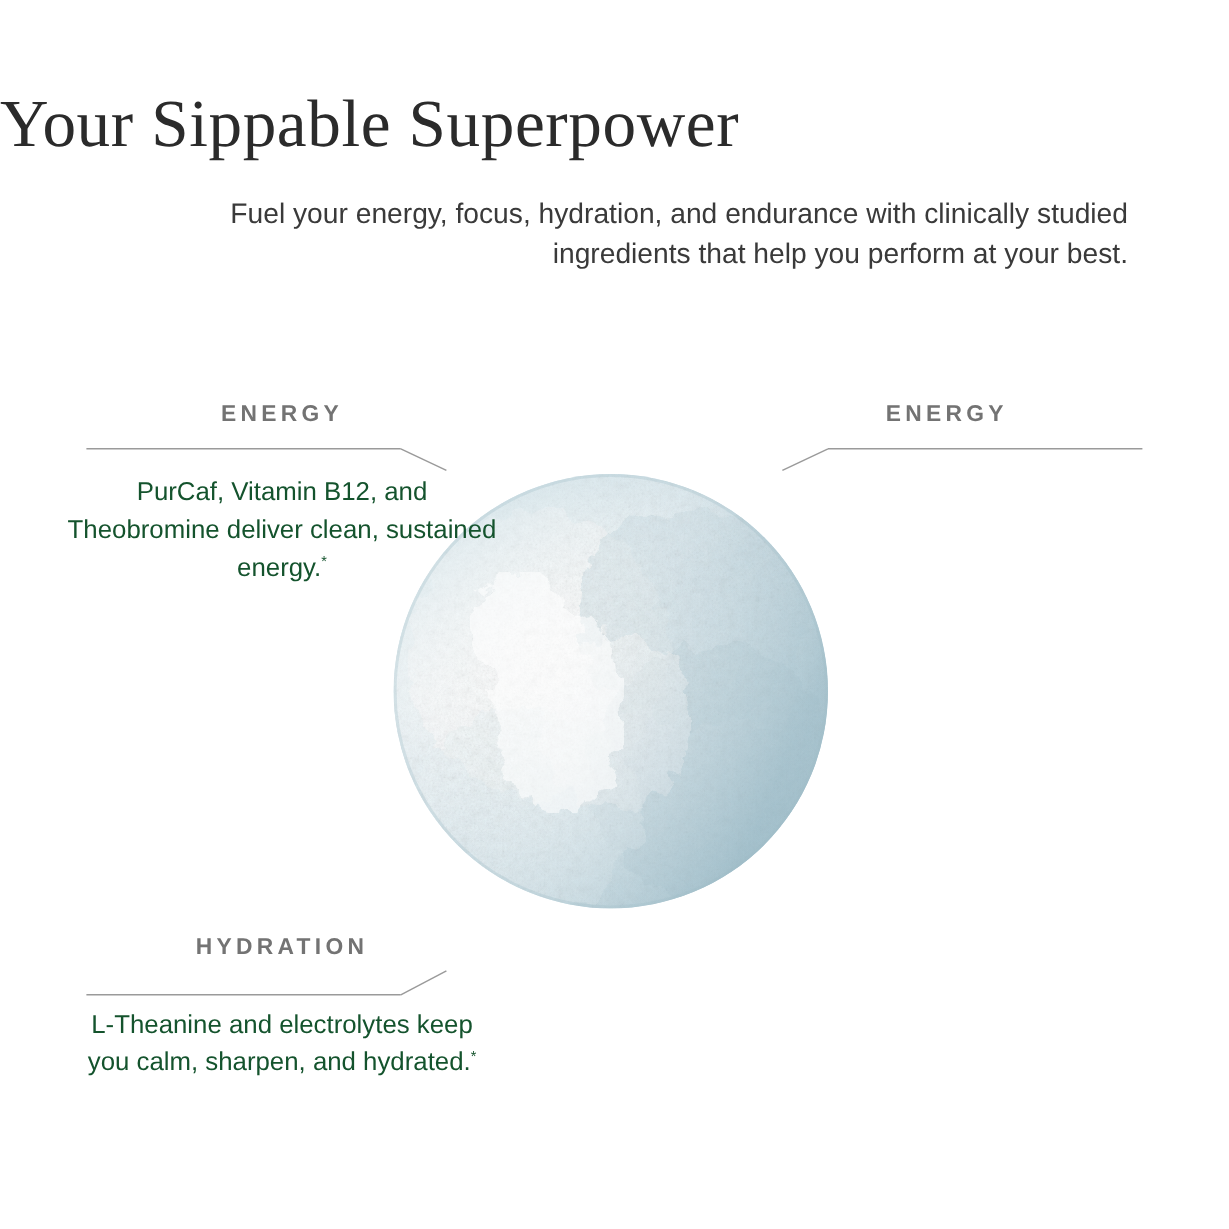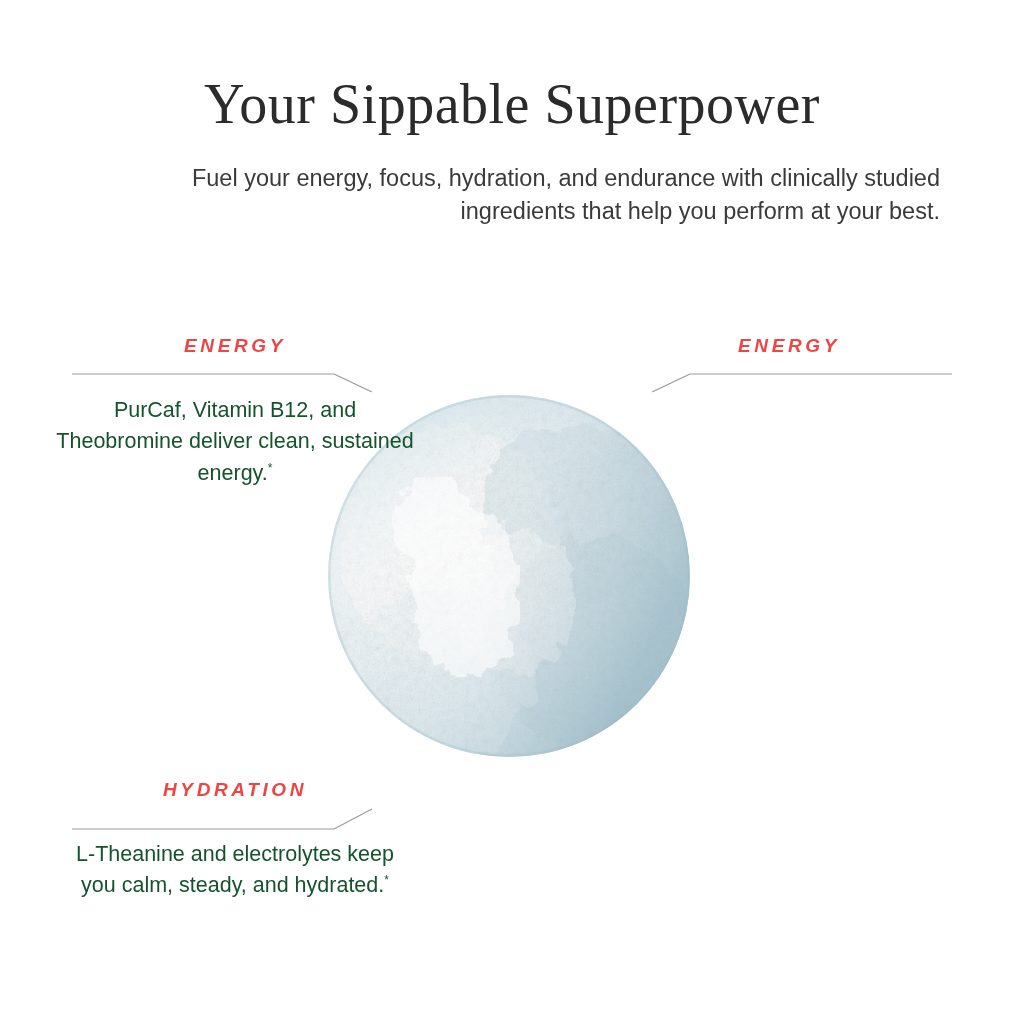--- a/index.html
+++ b/index.html
@@ -15,21 +15,20 @@
     overflow: hidden;
     font-family: "Liberation Sans", sans-serif;
   }
 
   
   .page-title {
     position: absolute;
     top: 72px;
     left: 0;
     width: 1024px;
-    text-align: center;
     font-family: "Liberation Serif", serif;
     font-size: 56px;
     font-weight: 400;
     letter-spacing: 0.5px;
     color: #2b2b2b;
     line-height: 1.15;
   }
   .page-subtitle {
     position: absolute;
     top: 162px;
@@ -64,23 +63,22 @@
   .quad-tl { left: 40px;  top: 336px; }
   .quad-tr { left: 594px; top: 336px; }
   .quad-bl { left: 40px;  top: 780px; }
   .quad-br { left: 594px; top: 740px; }
 
   .quad-heading {
     text-align: center;
     font-size: 19px;
     font-weight: 700;
     letter-spacing: 3.6px;
-    color: #ef4444;
+    color: #737373;
     line-height: 1;
-    font-style: italic;
   }
   .quad-bl .quad-heading,
   .quad-br .quad-heading { margin-bottom: 0; }
 
   .connector {
     display: block;
     width: 390px;
     height: 34px;
   }
   .connector line { stroke: #9a9a9a; stroke-width: 1.2; }
@@ -212,18 +210,18 @@
     </svg>
   </div>
 
   <div class="quad quad-bl">
     <div class="quad-heading">HYDRATION</div>
     <svg class="connector" viewBox="0 0 390 34">
       <line x1="32" y1="24" x2="294" y2="24"></line>
       <line x1="294" y1="24" x2="332" y2="4"></line>
     </svg>
     <div class="quad-body">
-      <span>L-Theanine and electrolytes keep you calm, steady, and hydrated.</span><span class="fn">*</span>
+      <span>L-Theanine and electrolytes keep you calm, sharpen, and hydrated.</span><span class="fn">*</span>
     </div>
   </div>
 
 
 </div>
 
 </body></html>

